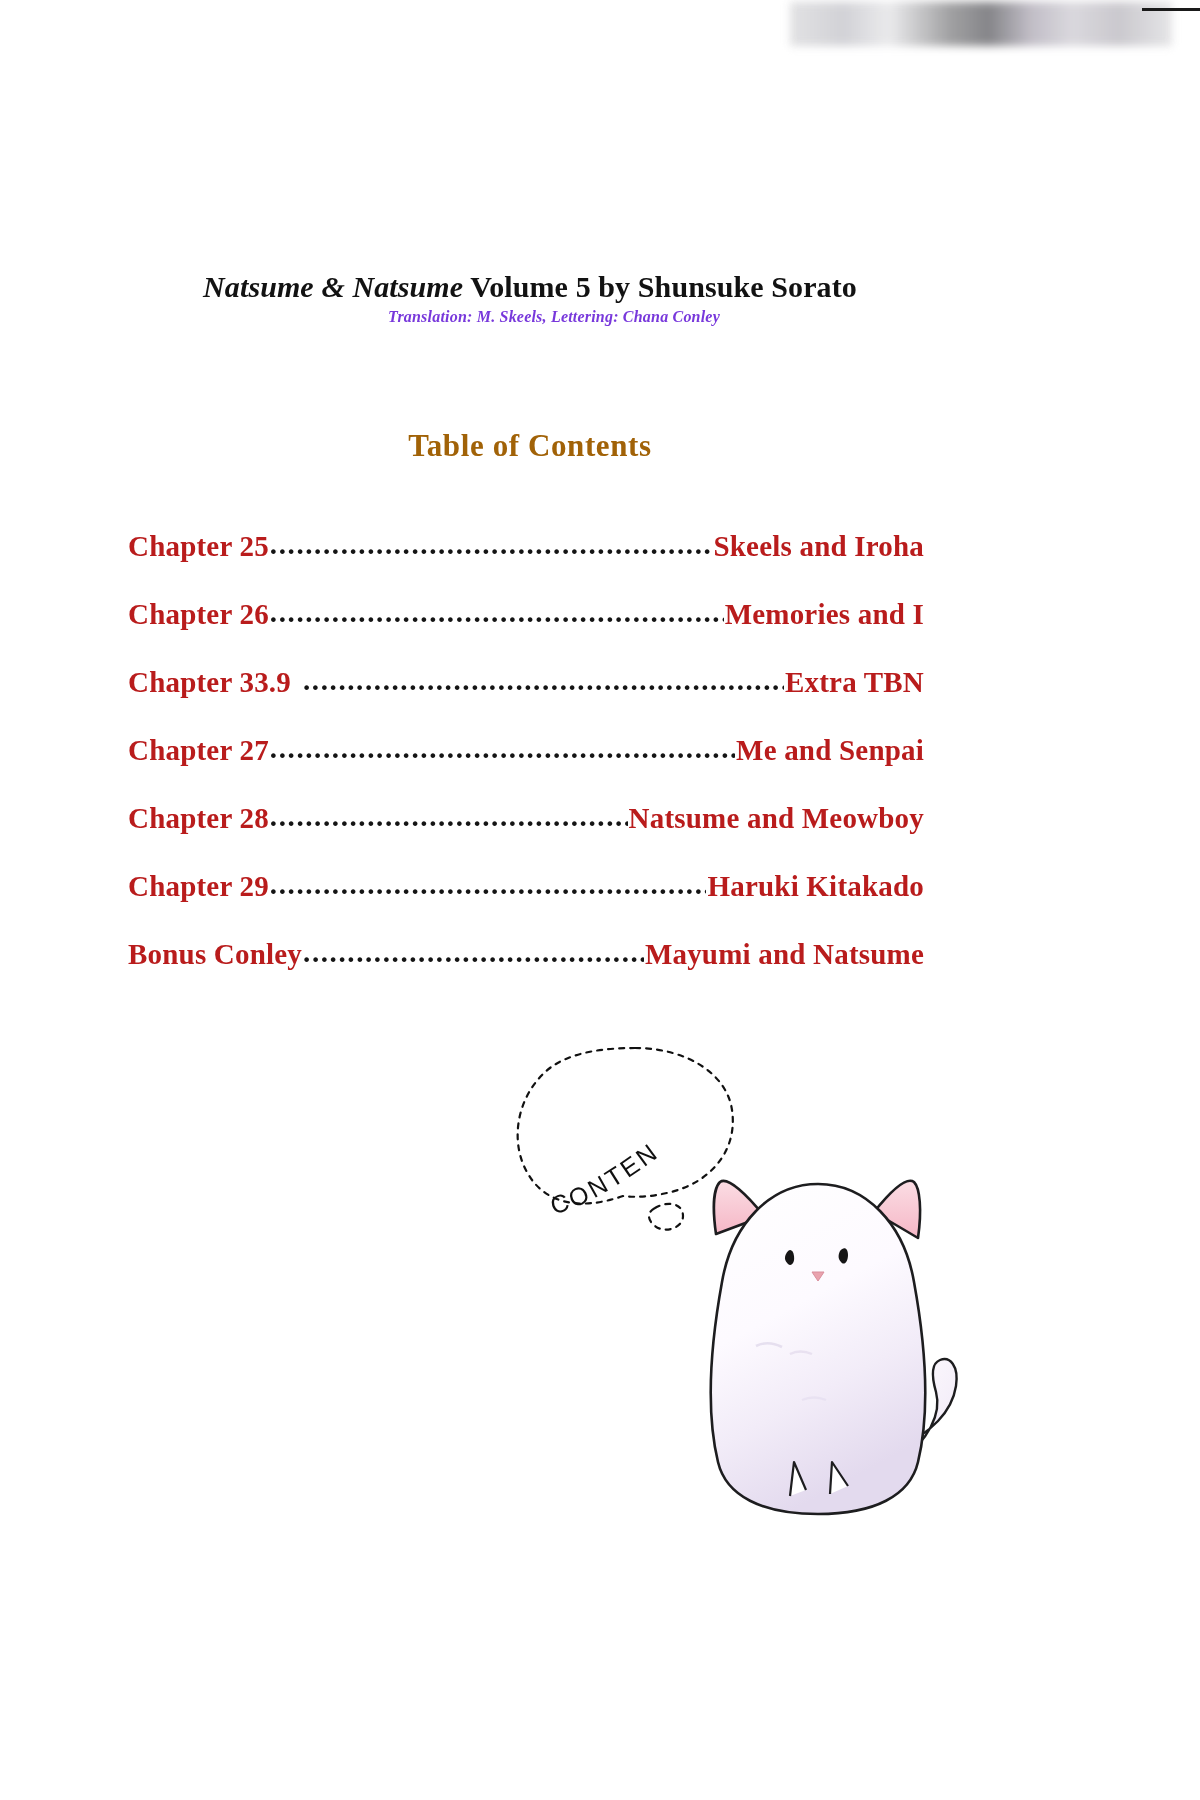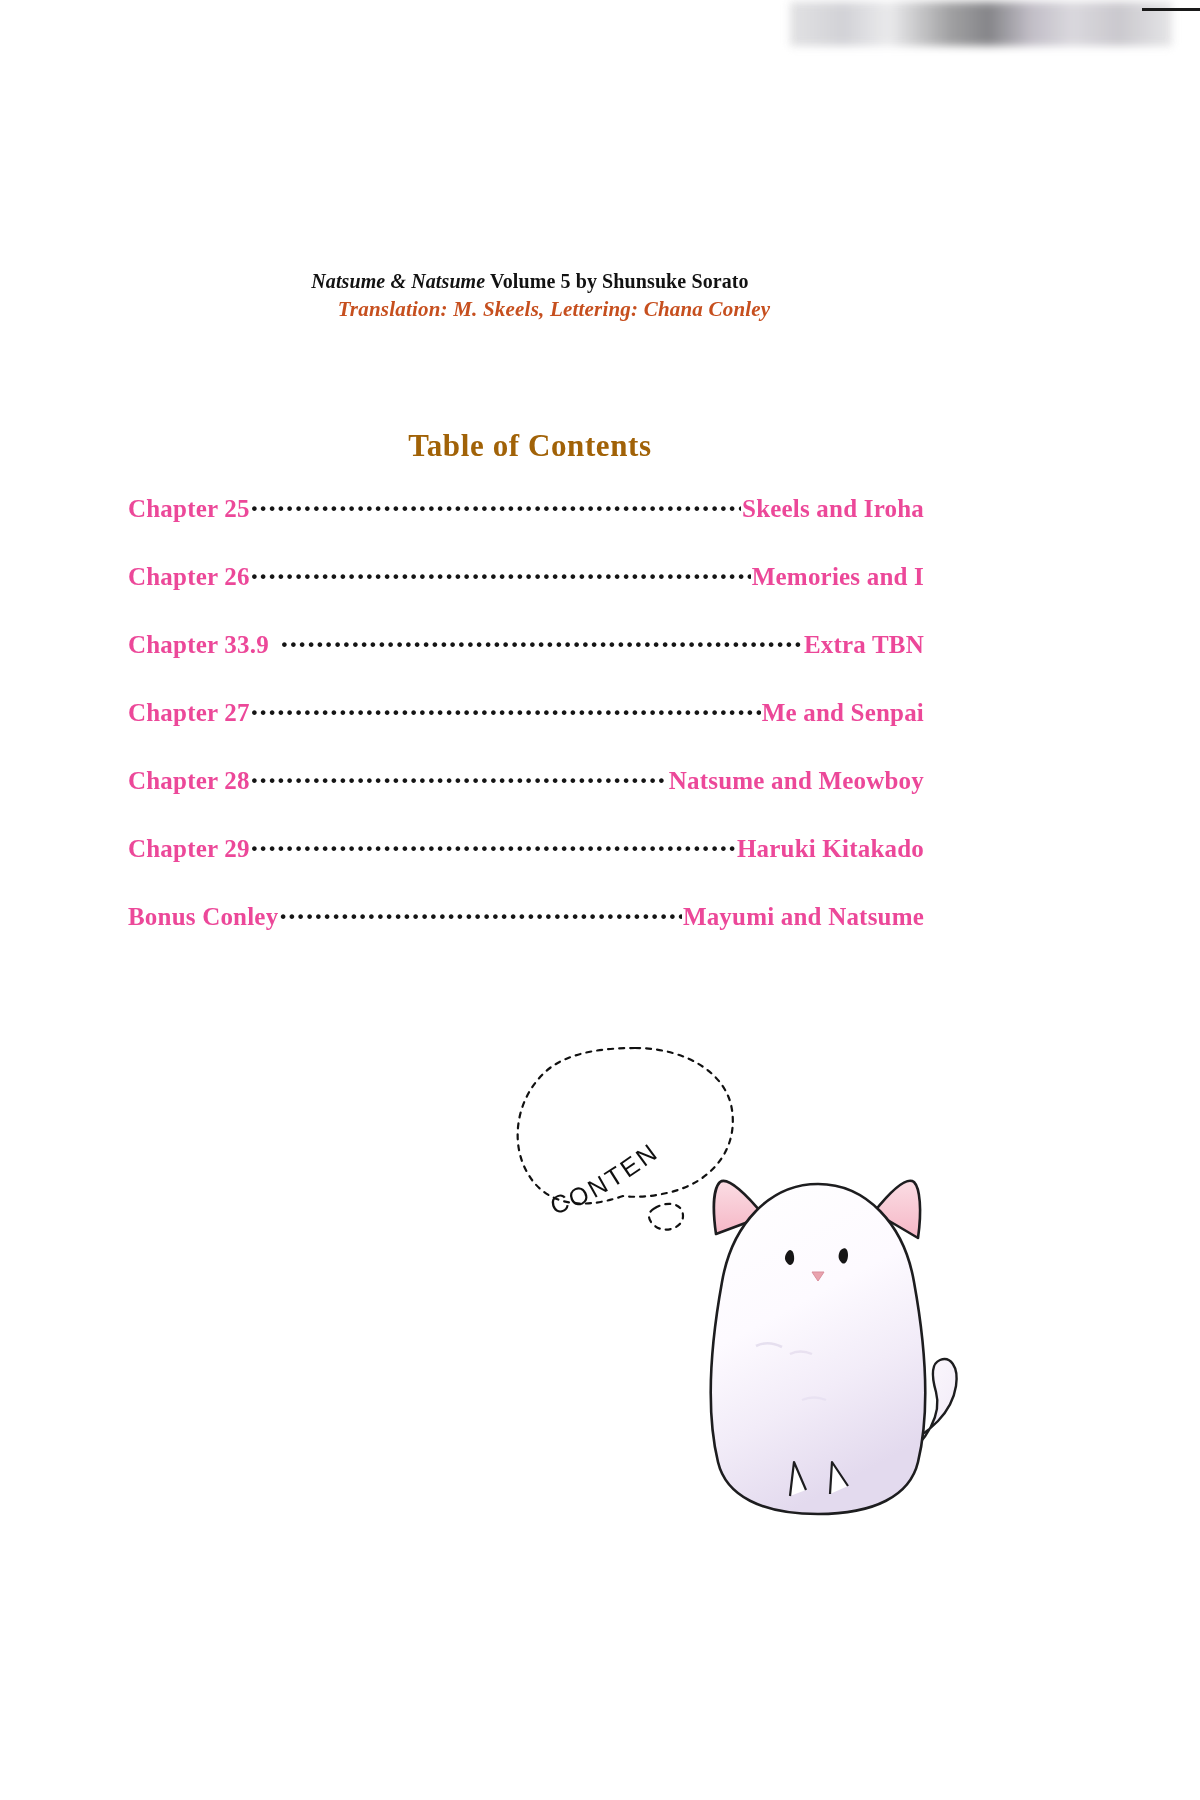--- a/index.html
+++ b/index.html
@@ -71,36 +71,36 @@
 
   
   .credits {
     position: absolute;
     left: 0;
     top: 270px;
     width: 1060px;
     text-align: center;
   }
   .credits-title {
-    font-size: 20px;
+    font-size: 30px;
     line-height: 1.1;
     font-weight: 700;
     letter-spacing: 0.1px;
     color: #121212;
     white-space: nowrap;
   }
   .credits-title .ital {
     font-style: italic;
   }
   .credits-sub {
     margin-top: 5px;
-    font-size: 21px;
+    font-size: 16px;
     font-style: italic;
     font-weight: 600;
-    color: #c2410c;
+    color: #6d28d9;
     opacity: 0.92;
     letter-spacing: 0.2px;
     white-space: nowrap;
     margin-left: 48px;
   }
 
   
   .toc-heading {
     position: absolute;
     left: 0;
@@ -115,26 +115,26 @@
 
   
   .toc-list {
     position: absolute;
     left: 128px;
     top: 495px;
     width: 796px;
   }
   .toc-row {
     display: flex;
-    align-items: flex-start;
+    align-items: flex-end;
     width: 100%;
     height: 68px;
-    font-size: 25px;
+    font-size: 29px;
     font-weight: 700;
-    color: #ec4899;
+    color: #b91c1c;
     letter-spacing: 0.2px;
     white-space: nowrap;
   }
   .toc-label {
     flex: 0 0 auto;
   }
   .toc-leader {
     flex: 1 1 auto;
     position: relative;
     height: 1em;

